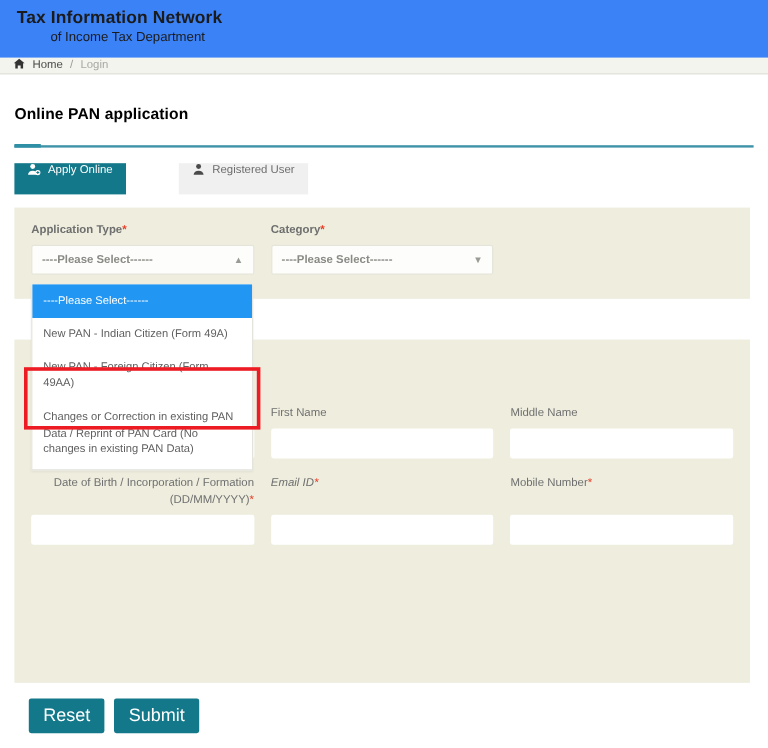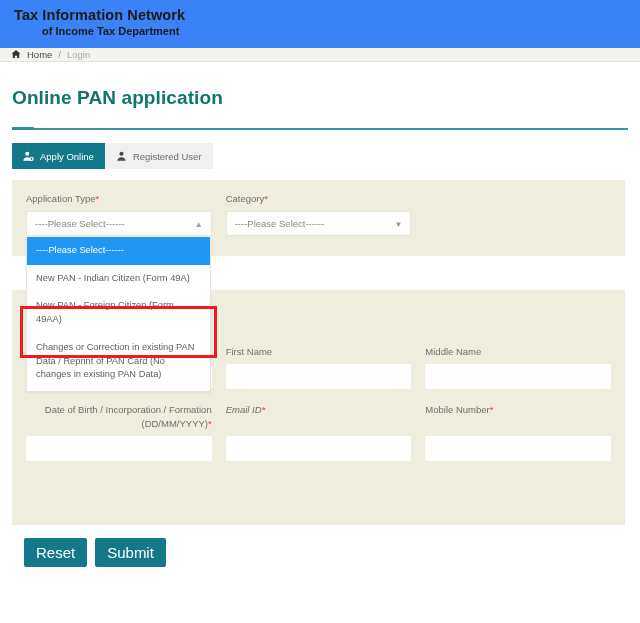--- a/index.html
+++ b/index.html
@@ -21,21 +21,21 @@
   }
   .brand-line1 {
     font-size: 14.5px;
     font-weight: bold;
     color: #1b1b1b;
     letter-spacing: 0.1px;
     line-height: 18px;
   }
   .brand-line2 {
     font-size: 11px;
-    font-weight: bold;
+    font-weight: normal;
     color: #1b1b1b;
     line-height: 14px;
     padding-left: 28px;
   }
 
   
   .breadcrumb {
     height: 14px;
     background: #F4F4EE;
     border-bottom: 1px solid #e2e2da;
@@ -51,23 +51,23 @@
     font-size: 10px;
     color: #333;
     line-height: 1;
   }
   .breadcrumb .crumb-sep { margin: 0 6px; color: #9a9a9a; }
   .breadcrumb .crumb-cur { color: #a9a9a4; }
   .breadcrumb a { color: #4a4a4a; text-decoration: none; }
 
   
   .title {
-    font-size: 19px;
+    font-size: 13px;
     font-weight: bold;
-    color: #0f766e;
+    color: #000000;
     padding: 25px 0 0 12px;
     letter-spacing: 0.1px;
   }
   .rule-wrap { position: relative; margin: 18px 12px 0 12px; height: 4px; }
   .rule-thin {
     position: absolute; left: 0; top: 1px; width: 100%; height: 1.5px;
     background: #3f93a8;
   }
   .rule-thick {
     position: absolute; left: 0; top: 0; width: 22px; height: 3px;
@@ -75,41 +75,41 @@
   }
 
   
   .tabs {
     display: flex;
     margin: 12px 0 0 12px;
     width: 616px;
     height: 26px;
   }
   .tab {
-    display: flex; align-items: center;
+    display: flex; align-items: flex-start;
     height: 26px;
     padding: 0 11px;
     font-size: 9.5px;
     cursor: pointer;
     white-space: nowrap;
   }
   .tab.active { background: #12788A; color: #fff; font-weight: normal; }
-  .tab.inactive { background: #F0F0F0; color: #6d6d6d; }
+  .tab.inactive { background: #F0F0F0; color: #6d6d6d; margin-left: 44px; }
   .tab .tico { margin-right: 6px; display: inline-flex; }
   .tab-filler { flex: 1; background: #ffffff; }
 
   
   .panel {
     background: #EEEDDE;
     margin: 0 0 0 12px;
     width: 613px;
     position: relative;
   }
-  .panel-a { margin-top: 11px; height: 76px; padding: 12px 14px 0 14px; }
-  .panel-b { margin-top: 34px; height: 235px; padding: 0 14px; }
+  .panel-a { margin-top: 11px; height: 76px; padding: 12px 14px 0 14px; font-weight: bold; }
+  .panel-b { margin-top: 34px; height: 286px; padding: 0 14px; }
 
   .fld-label {
     font-size: 9.5px;
     color: #6f6f6f;
     line-height: 14px;
     margin-bottom: 5px;
   }
   .req { color: #e8402a; }
 
   .row { display: flex; }

